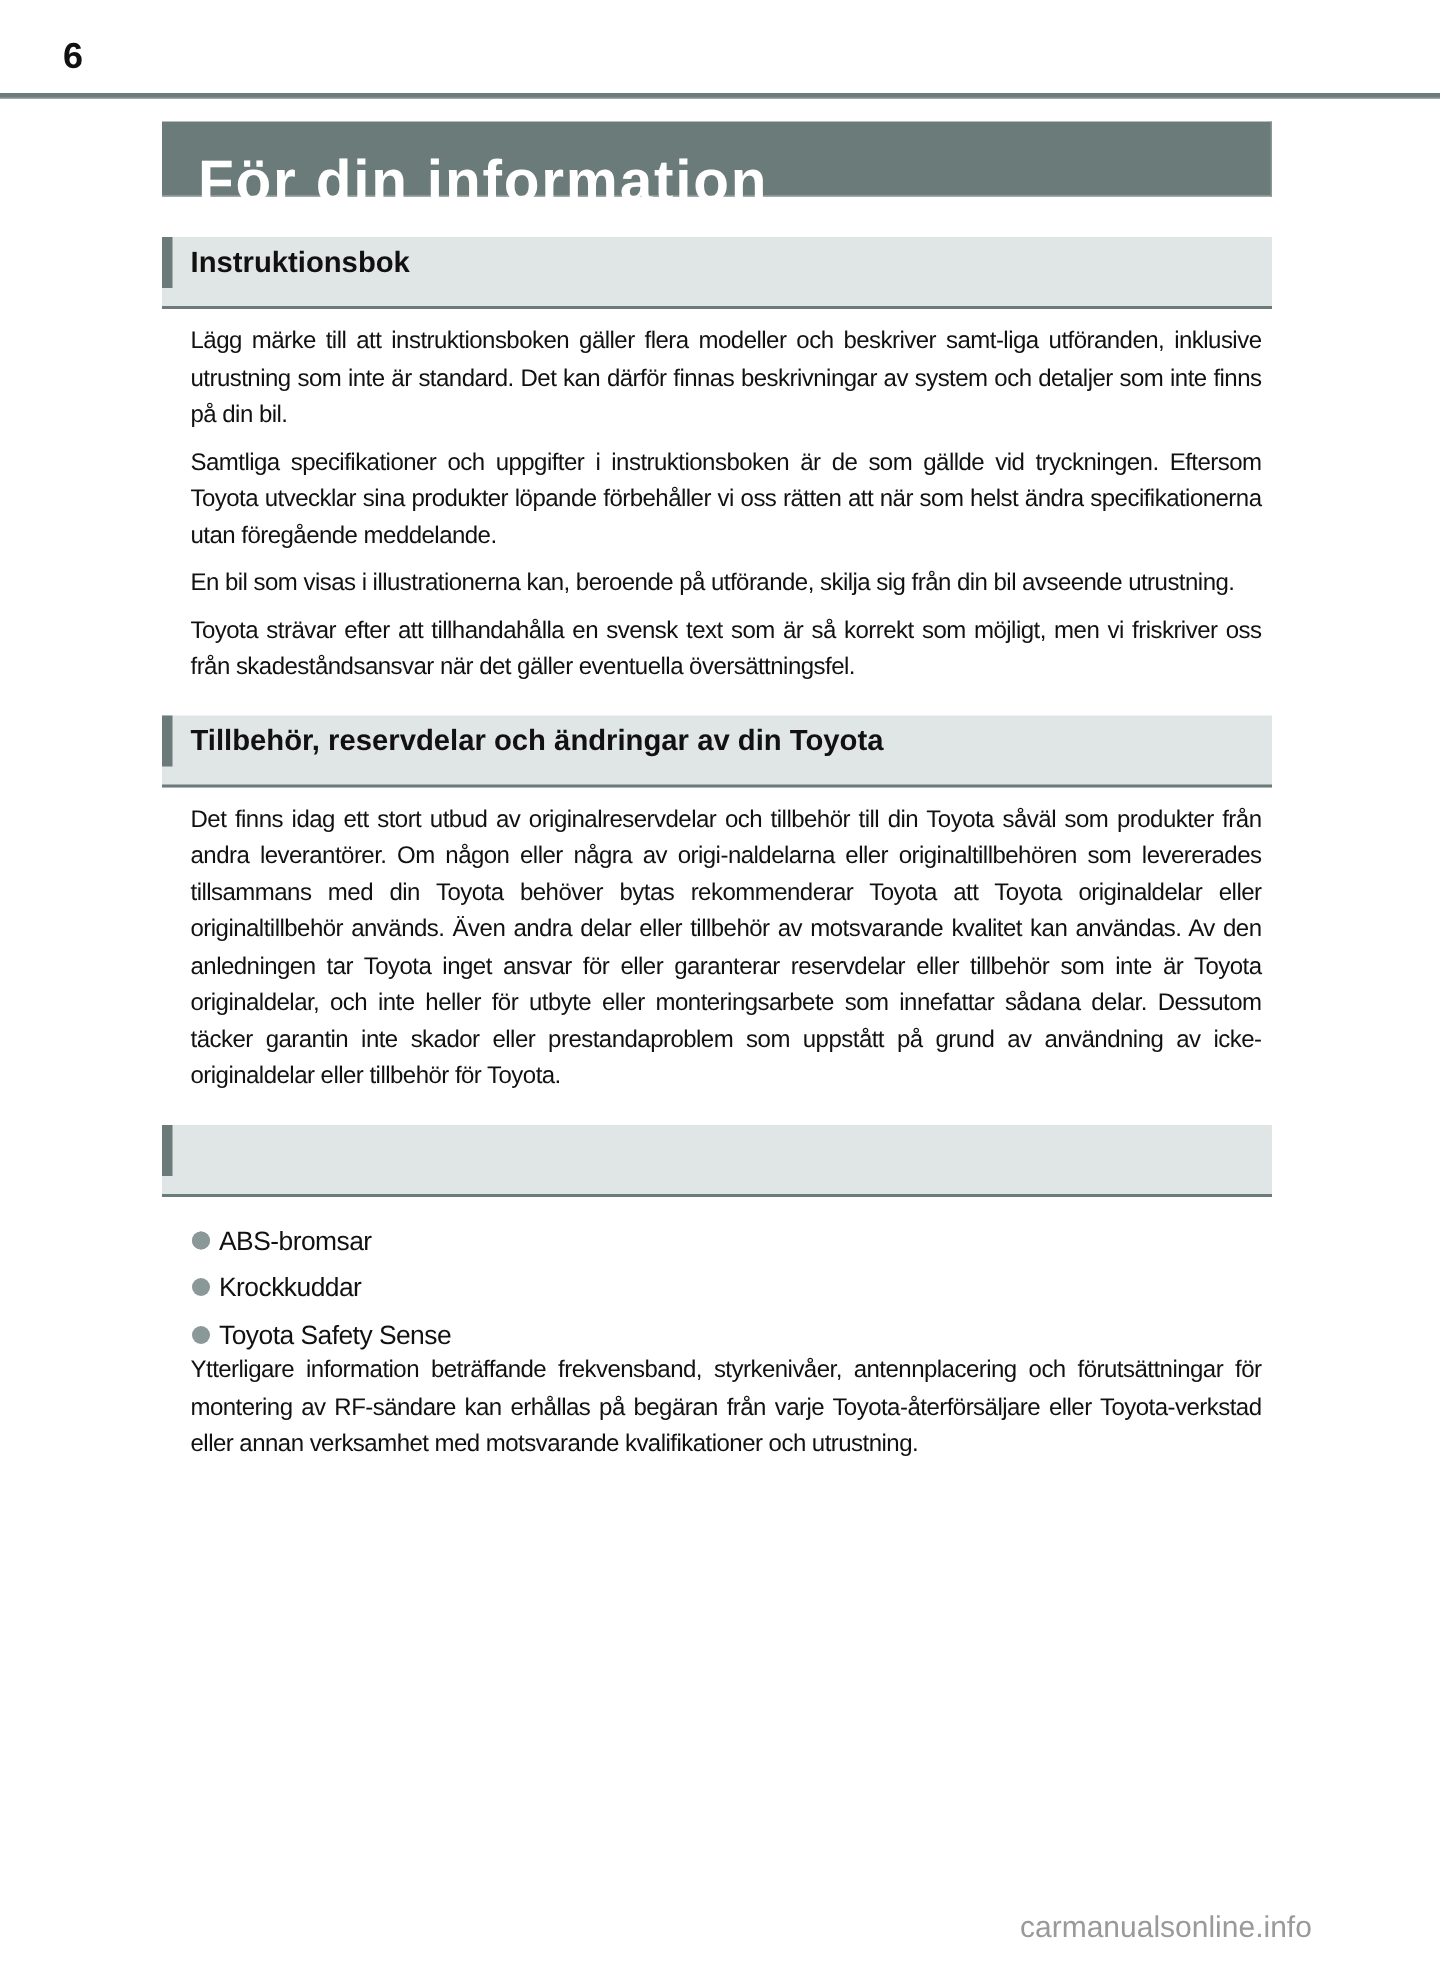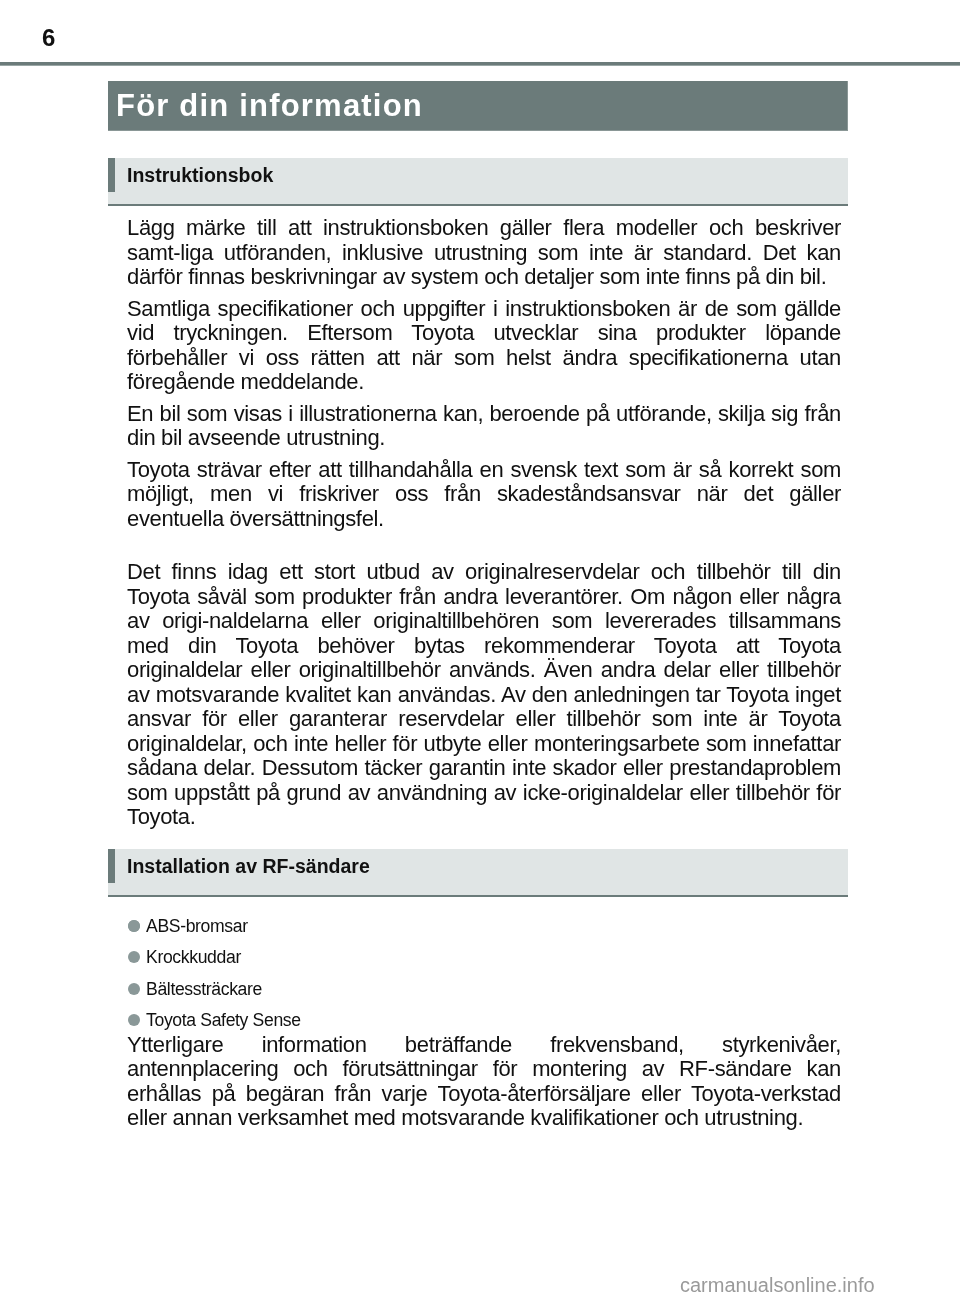--- a/index.html
+++ b/index.html
@@ -39,27 +39,27 @@
       left: 108px;
       top: 81px;
       width: 740px;
       height: 50px;
       background: #6b7b7a;
       box-sizing: border-box;
       border-right: 1px solid #8a9796;
       border-bottom: 1px solid #8a9796;
     }
     .main-banner h1 {
-      margin: 0;
+      margin: 16px;
       position: absolute;
       left: 8px;
       top: 5px;
       font-family: "Liberation Sans", sans-serif;
       font-weight: bold;
-      font-size: 31px;
+      font-size: 39px;
       letter-spacing: 1.2px;
       color: #ffffff;
       line-height: 40px;
     }
     .content {
       position: absolute;
       left: 108px;
       top: 158px;
       width: 740px;
     }
@@ -85,21 +85,21 @@
       top: 5px;
       font-family: "Liberation Sans", sans-serif;
       font-weight: bold;
       font-size: 19.5px;
       line-height: 24px;
       color: #111;
     }
     .para {
       margin: 0 0 0 19px;
       width: 714px;
-      font-size: 22px;
+      font-size: 16px;
       line-height: 24.5px;
       text-align: justify;
       color: #111;
       font-family: "Liberation Sans", sans-serif;
       letter-spacing: -0.35px;
       word-spacing: 0px;
     }
     .para + .para {
       margin-top: 7px;
     }
@@ -155,37 +155,39 @@
     <div style="height:10px"></div>
     <p class="para">Lägg märke till att instruktionsboken gäller flera modeller och beskriver samt-liga utföranden, inklusive utrustning som inte är standard. Det kan därför finnas beskrivningar av system och detaljer som inte finns på din bil.</p>
     <p class="para">Samtliga specifikationer och uppgifter i instruktionsboken är de som gällde vid tryckningen. Eftersom Toyota utvecklar sina produkter löpande förbehåller vi oss rätten att när som helst ändra specifikationerna utan föregående meddelande.</p>
     <p class="para">En bil som visas i illustrationerna kan, beroende på utförande, skilja sig från din bil avseende utrustning.</p>
     <p class="para">Toyota strävar efter att tillhandahålla en svensk text som är så korrekt som möjligt, men vi friskriver oss från skadeståndsansvar när det gäller eventuella översättningsfel.</p>
   </div>
 
   <div style="height:19px"></div>
 
   <div>
+    <div class="section-heading">
+      <div class="accent"></div>
+      <h2>Tillbehör, reservdelar och ändringar av din Toyota</h2>
+    </div>
     <div style="height:10px"></div>
     <p class="para">Det finns idag ett stort utbud av originalreservdelar och tillbehör till din Toyota såväl som produkter från andra leverantörer. Om någon eller några av origi-naldelarna eller originaltillbehören som levererades tillsammans med din Toyota behöver bytas rekommenderar Toyota att Toyota originaldelar eller originaltillbehör används. Även andra delar eller tillbehör av motsvarande kvalitet kan användas. Av den anledningen tar Toyota inget ansvar för eller garanterar reservdelar eller tillbehör som inte är Toyota originaldelar, och inte heller för utbyte eller monteringsarbete som innefattar sådana delar. Dessutom täcker garantin inte skador eller prestandaproblem som uppstått på grund av användning av icke-originaldelar eller tillbehör för Toyota.</p>
   </div>
 
   <div style="height:19px"></div>
 
   <div>
     <div class="section-heading">
       <div class="accent"></div>
-      <h2>Installation av RF-sändare</h2>
     </div>
     <div style="height:10px"></div>
     <ul class="bullet-list">
       <li><span class="dot"></span></li>
       <li><span class="dot"></span><span>ABS-bromsar</span></li>
       <li><span class="dot"></span><span>Krockkuddar</span></li>
-      <li><span class="dot"></span><span>Bältessträckare</span></li>
       <li><span class="dot"></span><span>Toyota Safety Sense</span></li>
     </ul>
     <p class="para">Ytterligare information beträffande frekvensband, styrkenivåer, antennplacering och förutsättningar för montering av RF-sändare kan erhållas på begäran från varje Toyota-återförsäljare eller Toyota-verkstad eller annan verksamhet med motsvarande kvalifikationer och utrustning.</p>
   </div>
 
 </div>
 
 <div class="watermark">carmanualsonline.info</div>
 
 </body></html>

